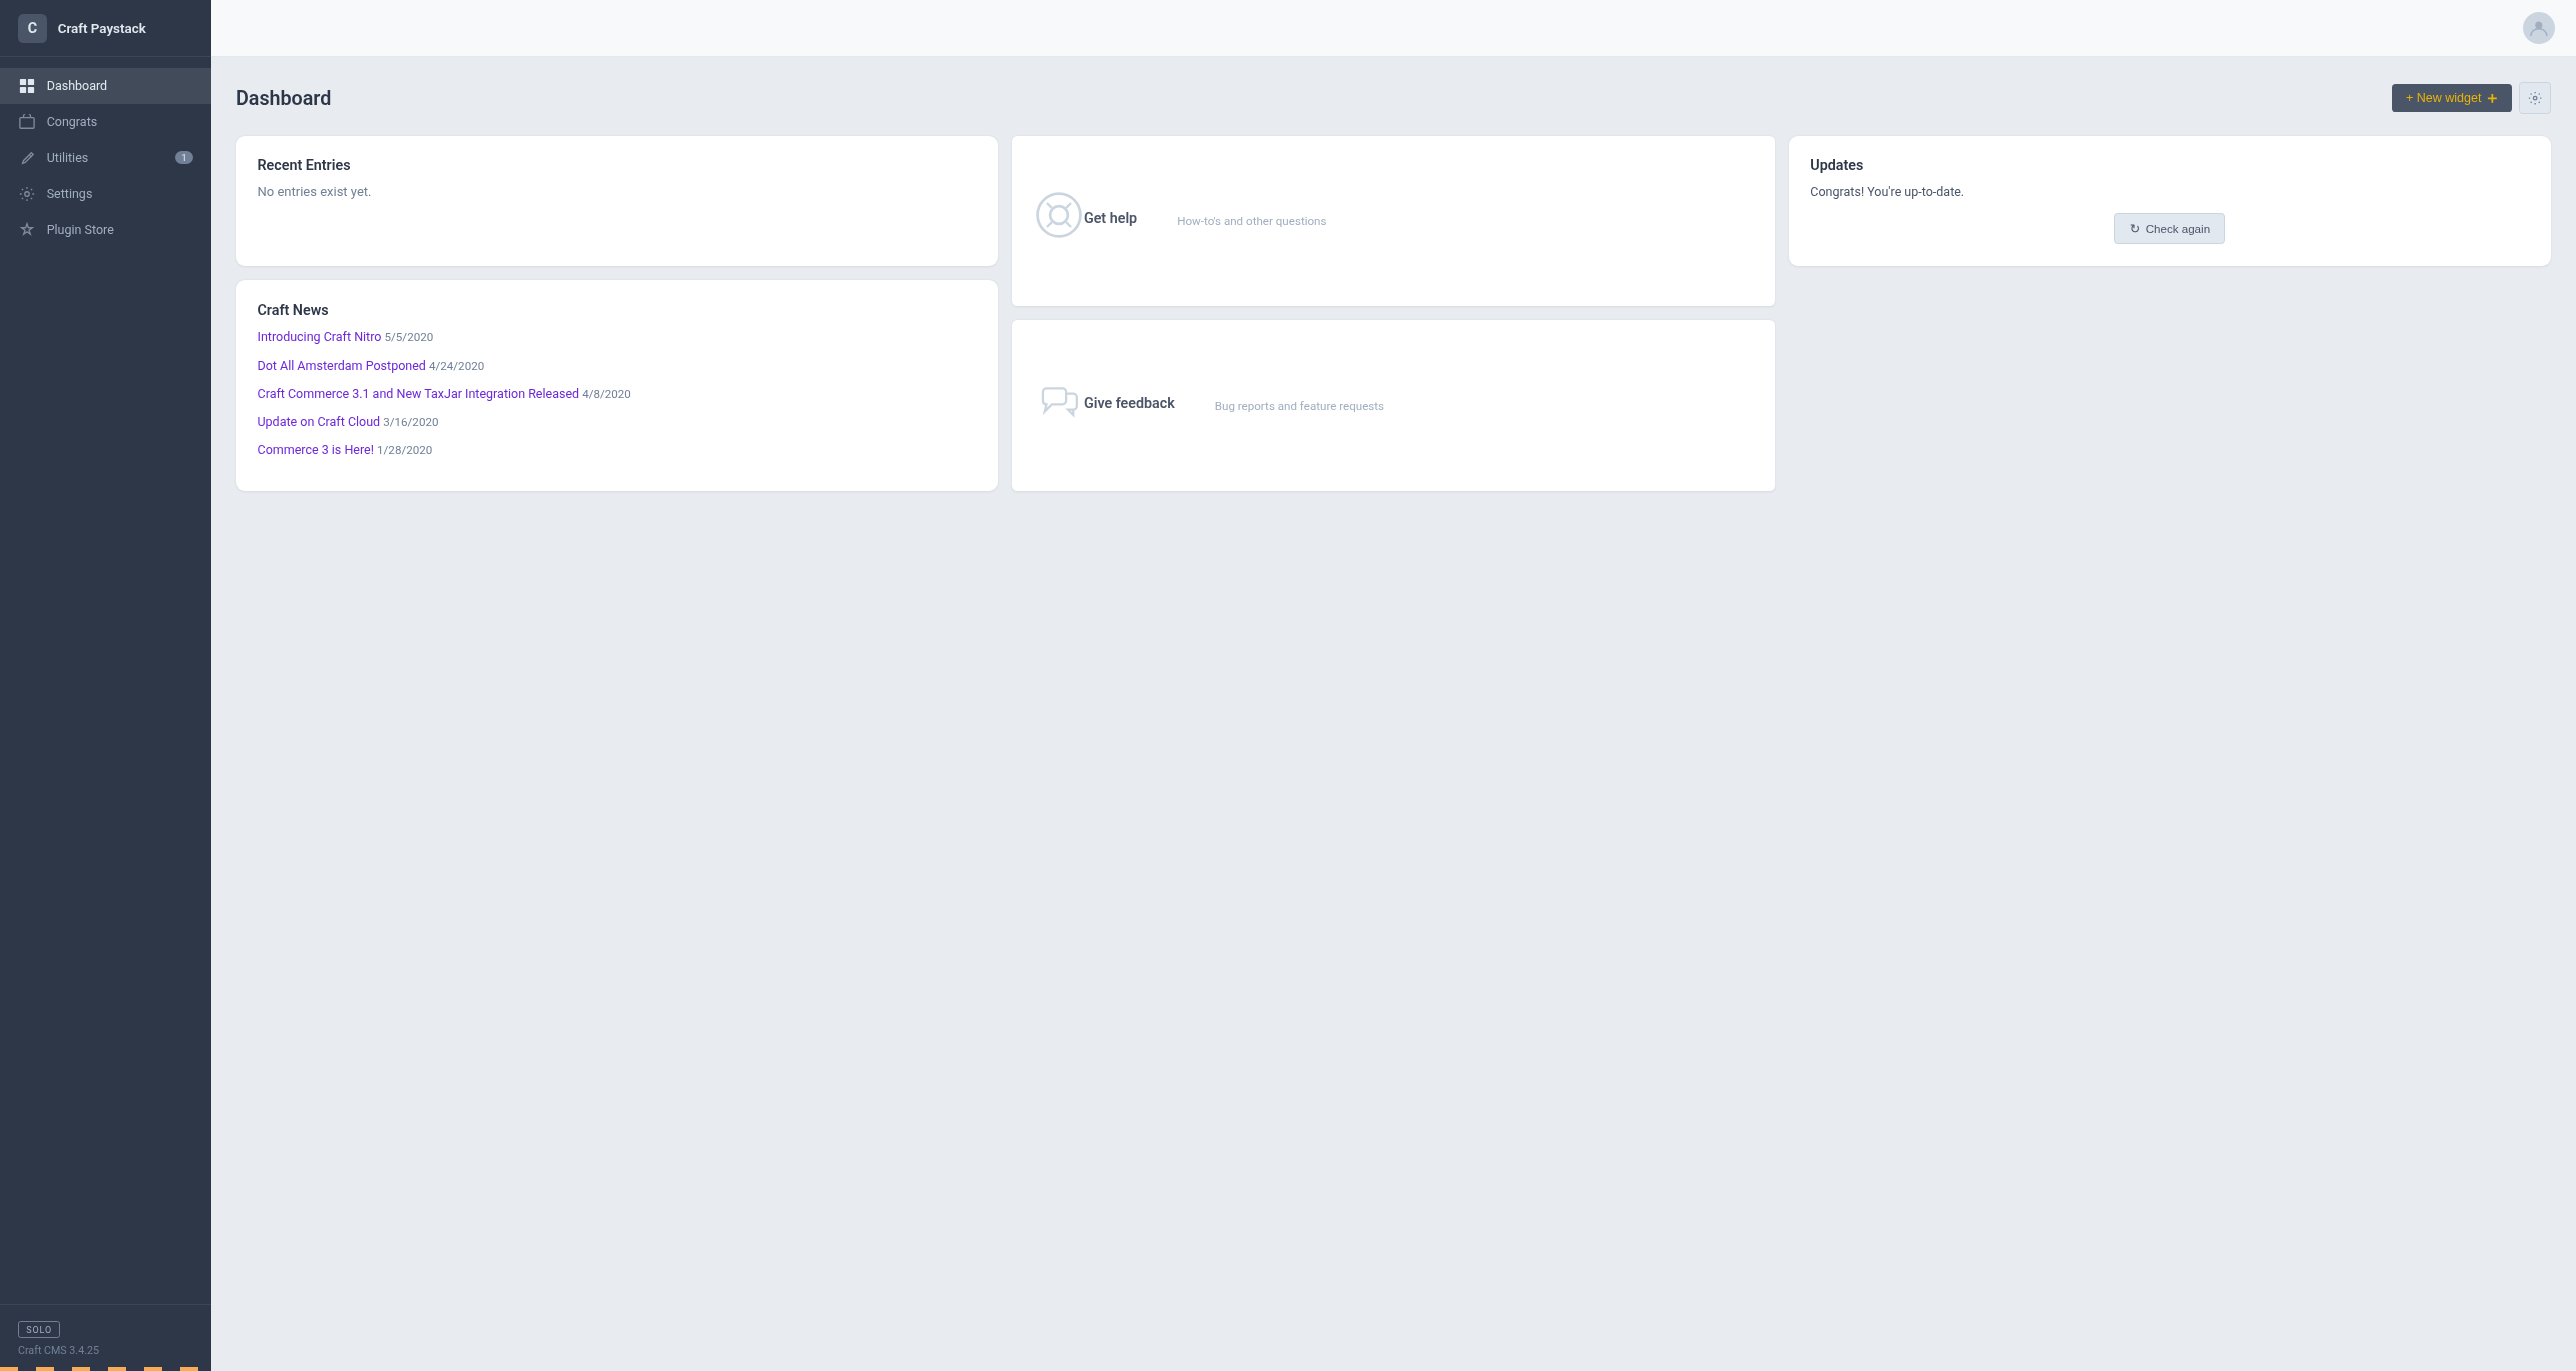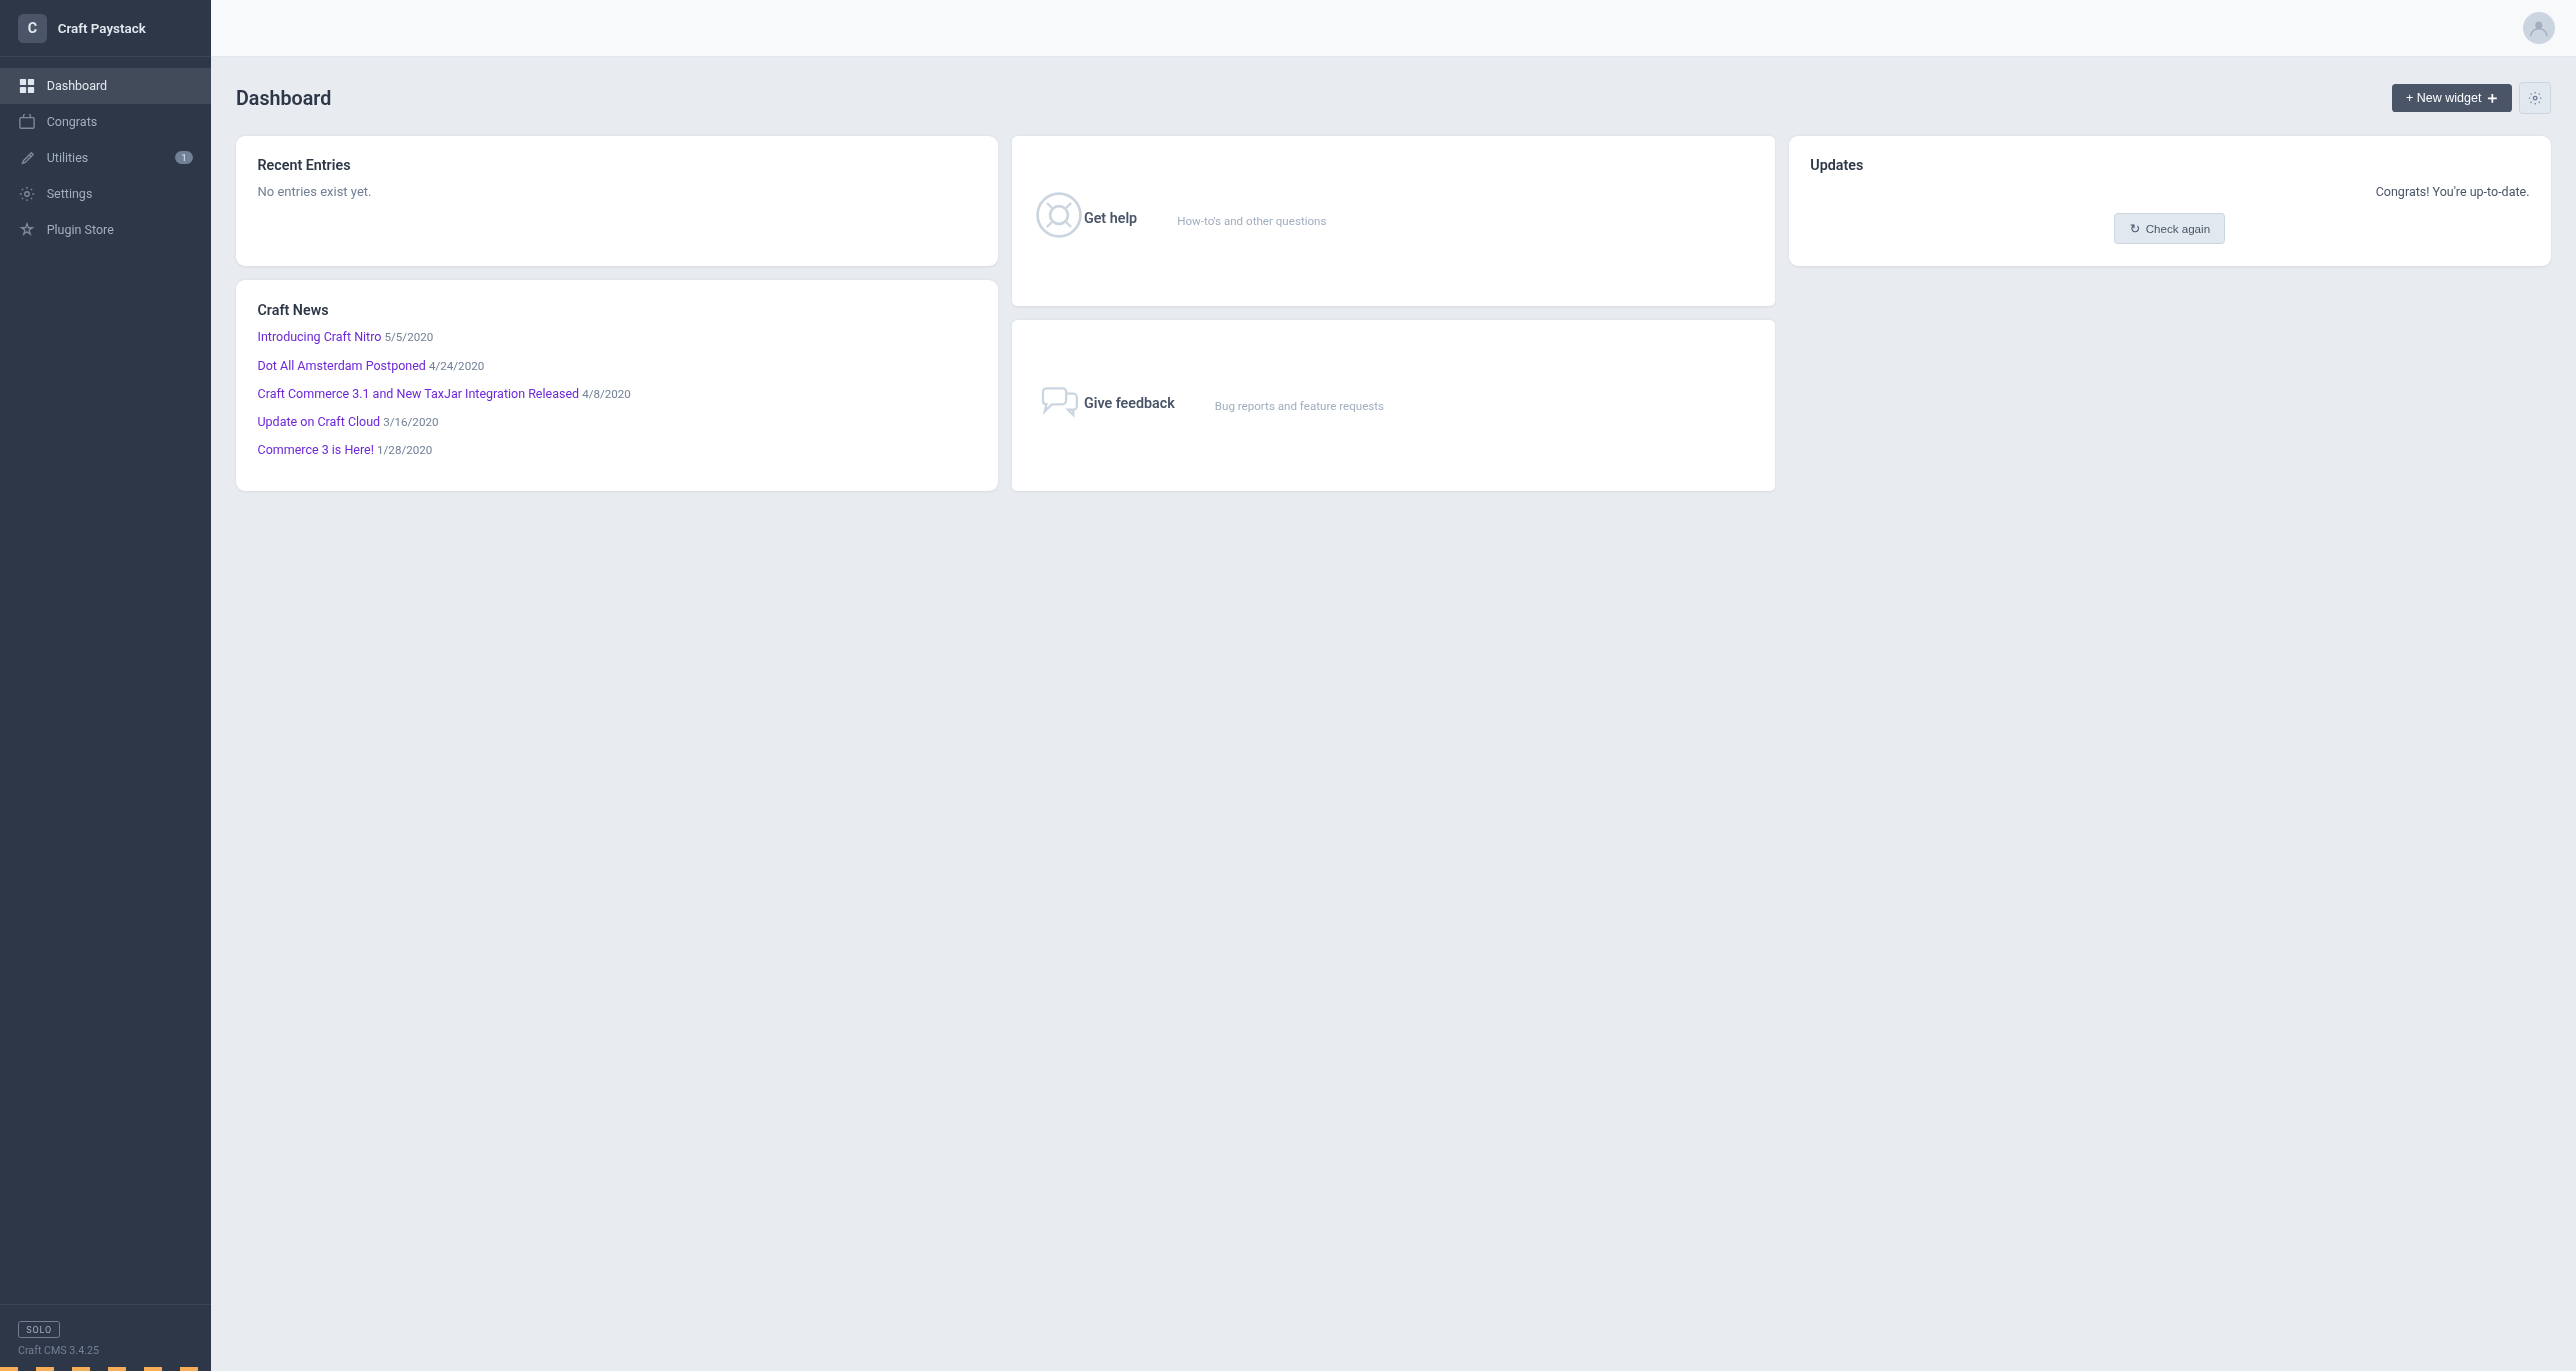--- a/index.html
+++ b/index.html
@@ -150,21 +150,21 @@
       font-weight: 600;
       color: #2d3748;
     }
     .header-actions {
       display: flex;
       align-items: center;
       gap: 7.2px;
     }
     .btn-new-widget {
       background: #4a5568;
-      color: #ffffff;
+      color: #eab308;
       border: none;
       border-radius: 3.6px;
       padding: 7.2px 14.3px;
       font-size: 12.5px;
       cursor: pointer;
       display: flex;
       align-items: center;
       gap: 5.4px;
     }
     .btn-settings {
@@ -270,21 +270,21 @@
 
     
     .updates-card {
       grid-column: 3;
       grid-row: 1;
     }
     .updates-congrats {
       font-size: 12.5px;
       color: #4a5568;
       margin-bottom: 14.3px;
-      text-align: right;
+      text-align: left;
     }
     .btn-check-again {
       background: #e2e8f0;
       border: 0.9px solid #cbd5e0;
       border-radius: 3.6px;
       padding: 7.2px 14.3px;
       font-size: 11.6px;
       cursor: pointer;
       display: flex;
       align-items: center;

